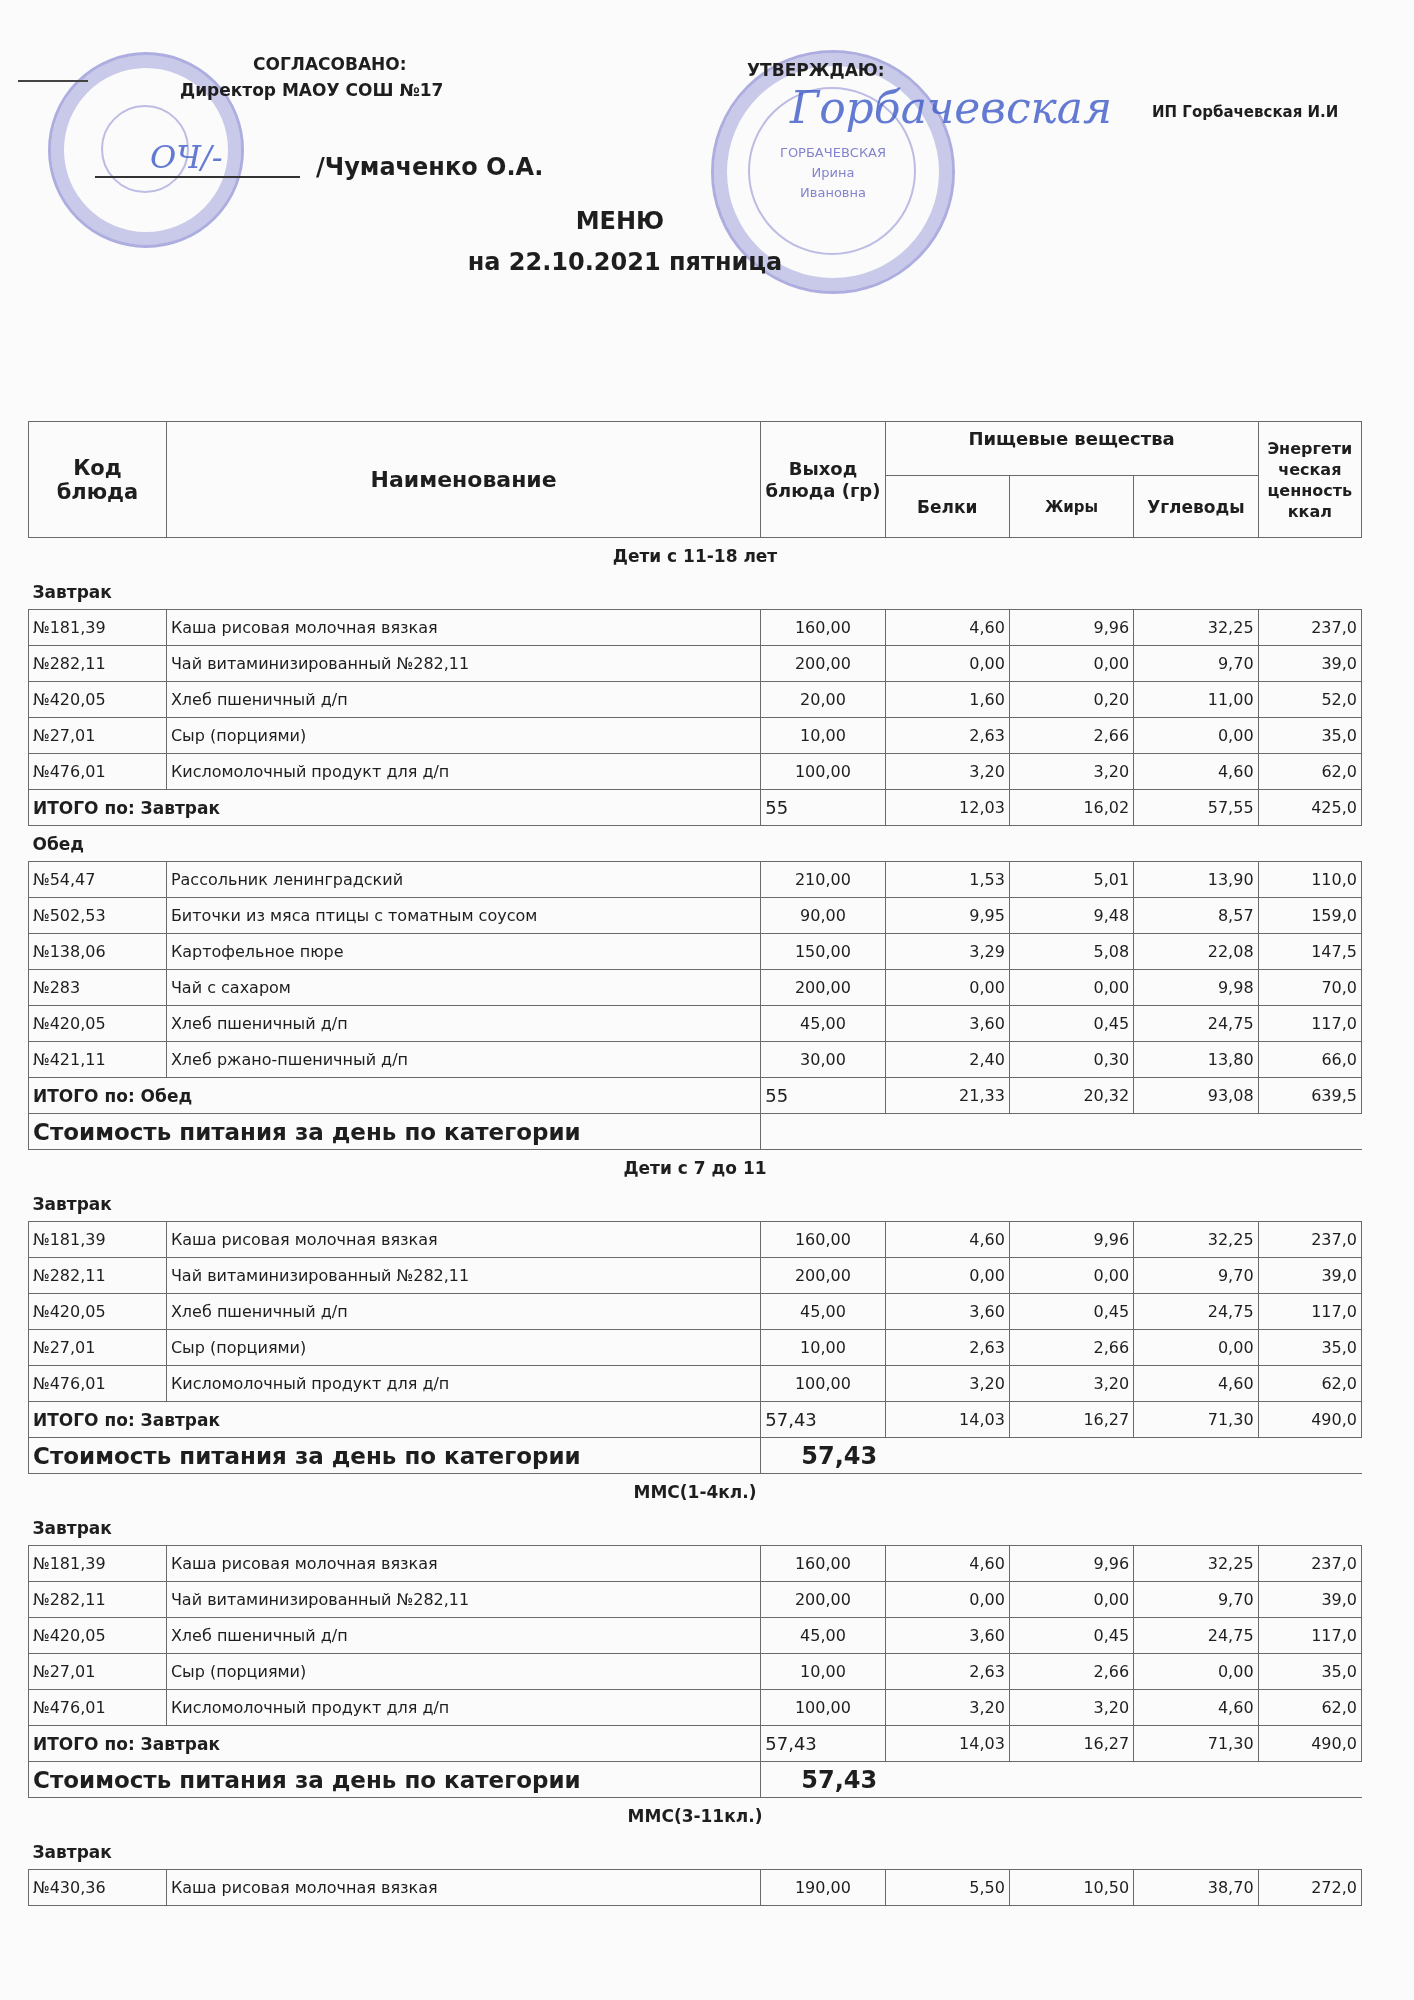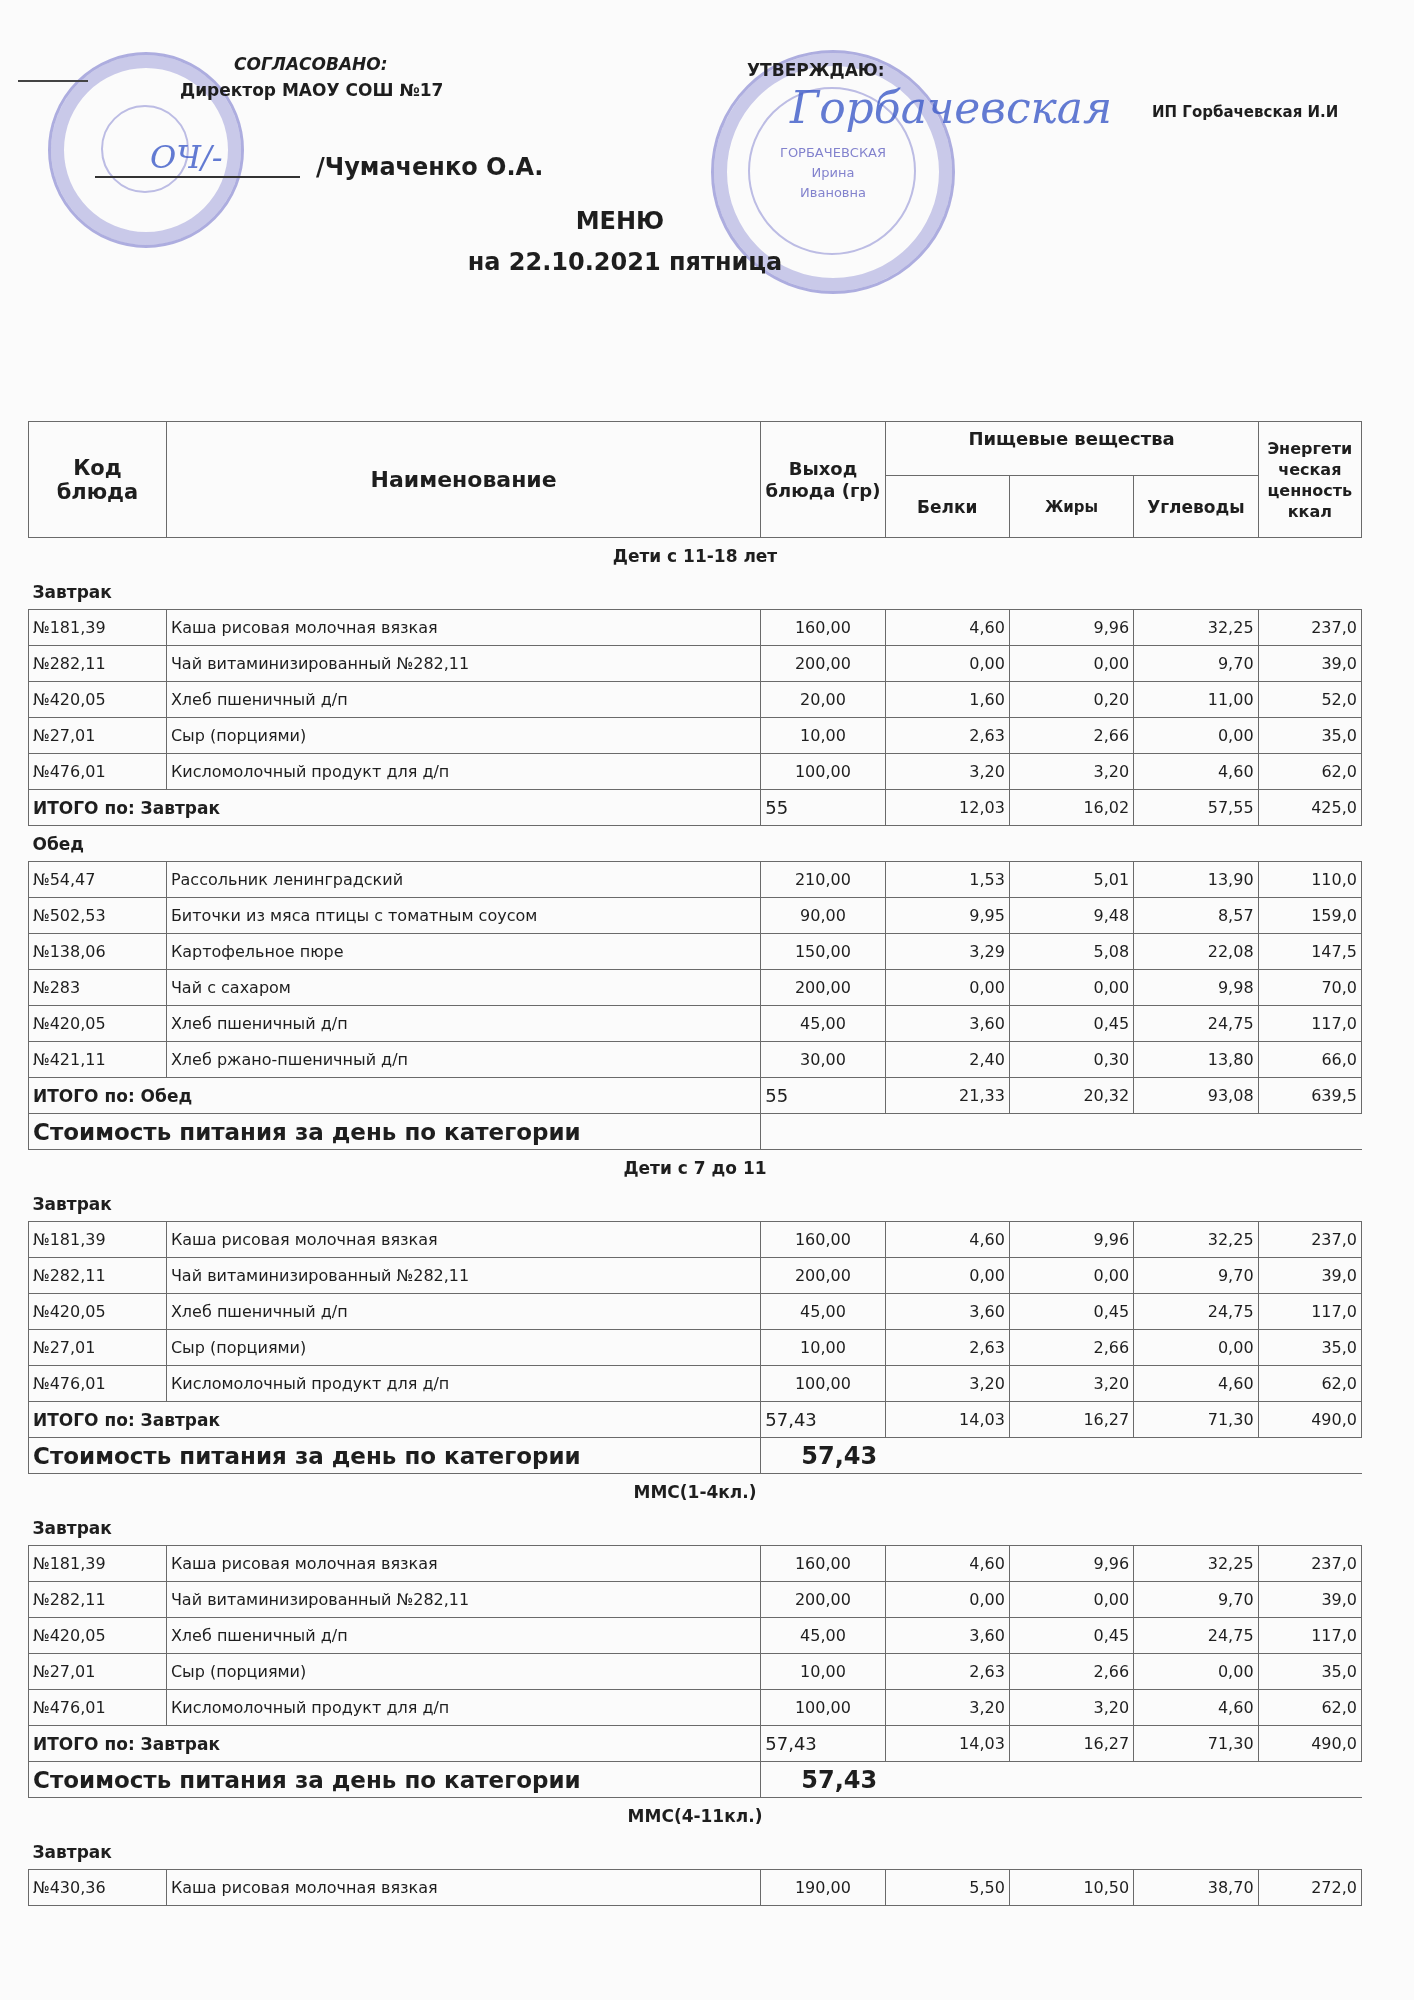--- a/index.html
+++ b/index.html
@@ -57,21 +57,21 @@
 </head>
 <body>
 
 <div class="sheet">
 
   <div class="stamp" style="left:48px; top:52px; width:190px; height:190px;">
     <div class="stamp-inner" style="left:50px; top:50px; width:84px; height:84px;"></div>
   </div>
   <div class="abs" style="left:18px; top:80px; width:70px; height:2px; background:#444;"></div>
 
-  <div class="abs hdr-text" style="left:234px; top:54px;font-style:italic;">СОГЛАСОВАНО:</div>
+  <div class="abs hdr-text" style="left:253px; top:54px;">СОГЛАСОВАНО:</div>
   <div class="abs hdr-text" style="left:180px; top:80px;">Директор МАОУ СОШ №17</div>
 
   <div class="abs signature" style="left:150px; top:138px; font-size:32px;">ОЧ/-</div>
   <div class="abs" style="left:95px; top:176px; width:205px; height:2px; background:#333;"></div>
   <div class="abs" style="left:316px; top:153px; font-size:24px; font-weight:bold;">/Чумаченко О.А.</div>
 
   <div class="stamp" style="left:711px; top:50px; width:238px; height:238px;">
     <div class="stamp-inner" style="left:34px; top:34px; width:164px; height:164px;"></div>
     <div class="stamp-text" style="top:92px;">ГОРБАЧЕВСКАЯ</div>
     <div class="stamp-text" style="top:112px;">Ирина</div>
@@ -357,21 +357,21 @@
           <td class="num">14,03</td>
           <td class="num">16,27</td>
           <td class="num">71,30</td>
           <td class="num">490,0</td>
         </tr>
         <tr class="cost-row">
           <td colspan="2" class="cost-label">Стоимость питания за день по категории</td>
           <td colspan="5" class="cost-val" style="border-right: none;">57,43</td>
         </tr>
         <tr>
-          <td colspan="7" class="noborder group-title">ММС(4-11кл.)</td>
+          <td colspan="7" class="noborder group-title">ММС(3-11кл.)</td>
         </tr>
         <tr>
           <td colspan="7" class="noborder meal-title">Завтрак</td>
         </tr>
         <tr>
           <td class="">№430,36</td>
           <td class="">Каша рисовая молочная вязкая</td>
           <td class="out">190,00</td>
           <td class="num">5,50</td>
           <td class="num">10,50</td>

